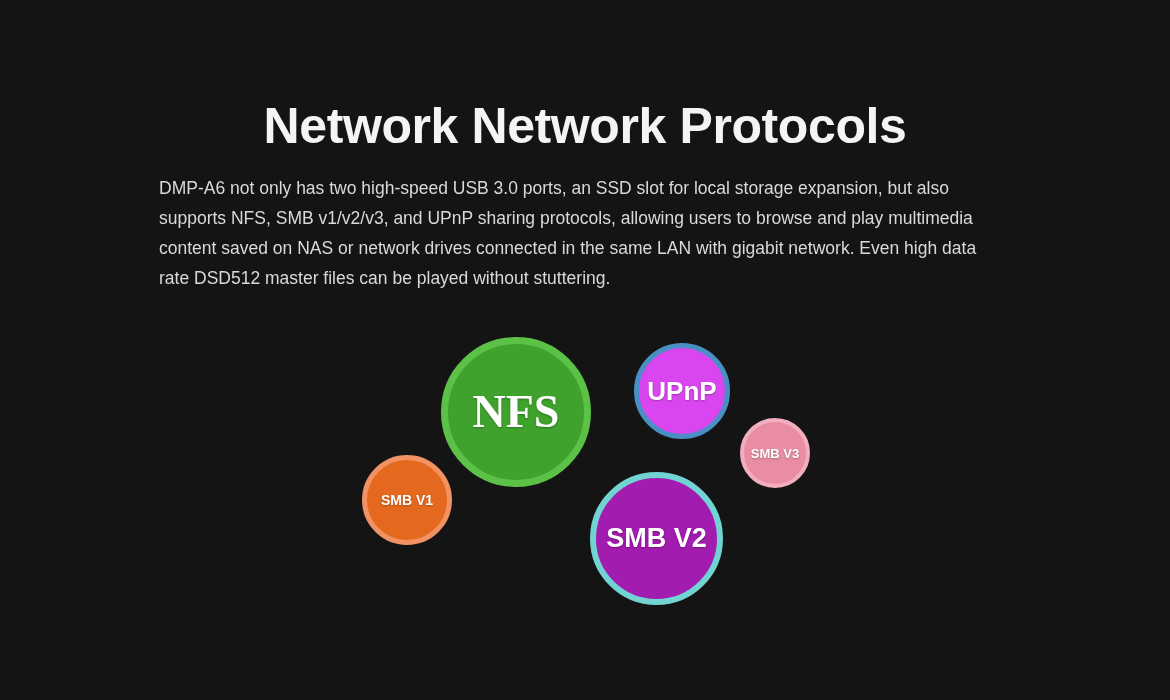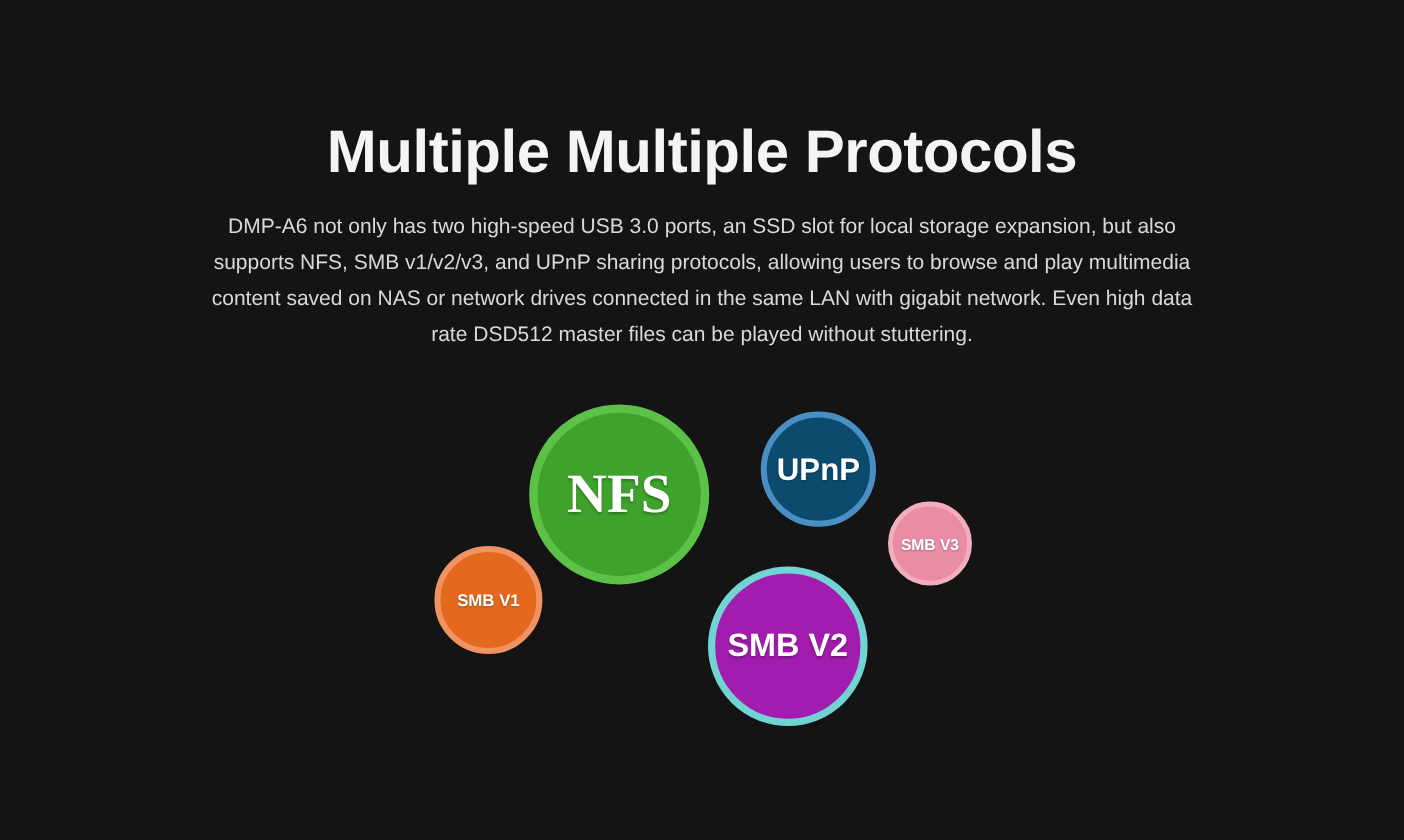--- a/index.html
+++ b/index.html
@@ -36,21 +36,21 @@
     white-space: nowrap;
   }
 
   
   .description {
     position: absolute;
     top: 155px;
     left: 50%;
     transform: translateX(-50%);
     width: 852px;
-    text-align: center;
+    text-align: left;
     font-size: 17.5px;
     line-height: 30px;
     color: #d9d9d9;
     font-weight: normal;
   }
 
   
   .bubbles {
     position: absolute;
     top: 0;
@@ -89,21 +89,21 @@
     border: 7px solid #5cc247;
   }
   .bubble-nfs .bubble-label { font-size: 46px; font-family: Liberation Serif, serif; }
 
   
   .bubble-upnp {
     left: 634px;
     top: 343px;
     width: 96px;
     height: 96px;
-    background: #0c4a6e;
+    background: #d946ef;
     border: 5px solid #4a8fc4;
   }
   .bubble-upnp .bubble-label { font-size: 26px; }
 
   
   .bubble-smbv2 {
     left: 590px;
     top: 472px;
     width: 133px;
     height: 133px;
@@ -132,21 +132,21 @@
     background: #e88da4;
     border: 4px solid #f2aebf;
   }
   .bubble-smbv3 .bubble-label { font-size: 13px; }
 </style>
 </head>
 <body>
 
 <div class="page">
 
-  <h1 class="title">Multiple Multiple Protocols</h1>
+  <h1 class="title">Network Network Protocols</h1>
 
   <p class="description">DMP-A6 not only has two high-speed USB 3.0 ports, an SSD slot for local storage expansion, but also supports NFS, SMB v1/v2/v3, and UPnP sharing protocols, allowing users to browse and play multimedia content saved on NAS or network drives connected in the same LAN with gigabit network. Even high data rate DSD512 master files can be played without stuttering.</p>
 
   <div class="bubbles">
 
     <div class="bubble bubble-nfs">
       <span class="bubble-label">NFS</span>
     </div>
 
     <div class="bubble bubble-upnp">

